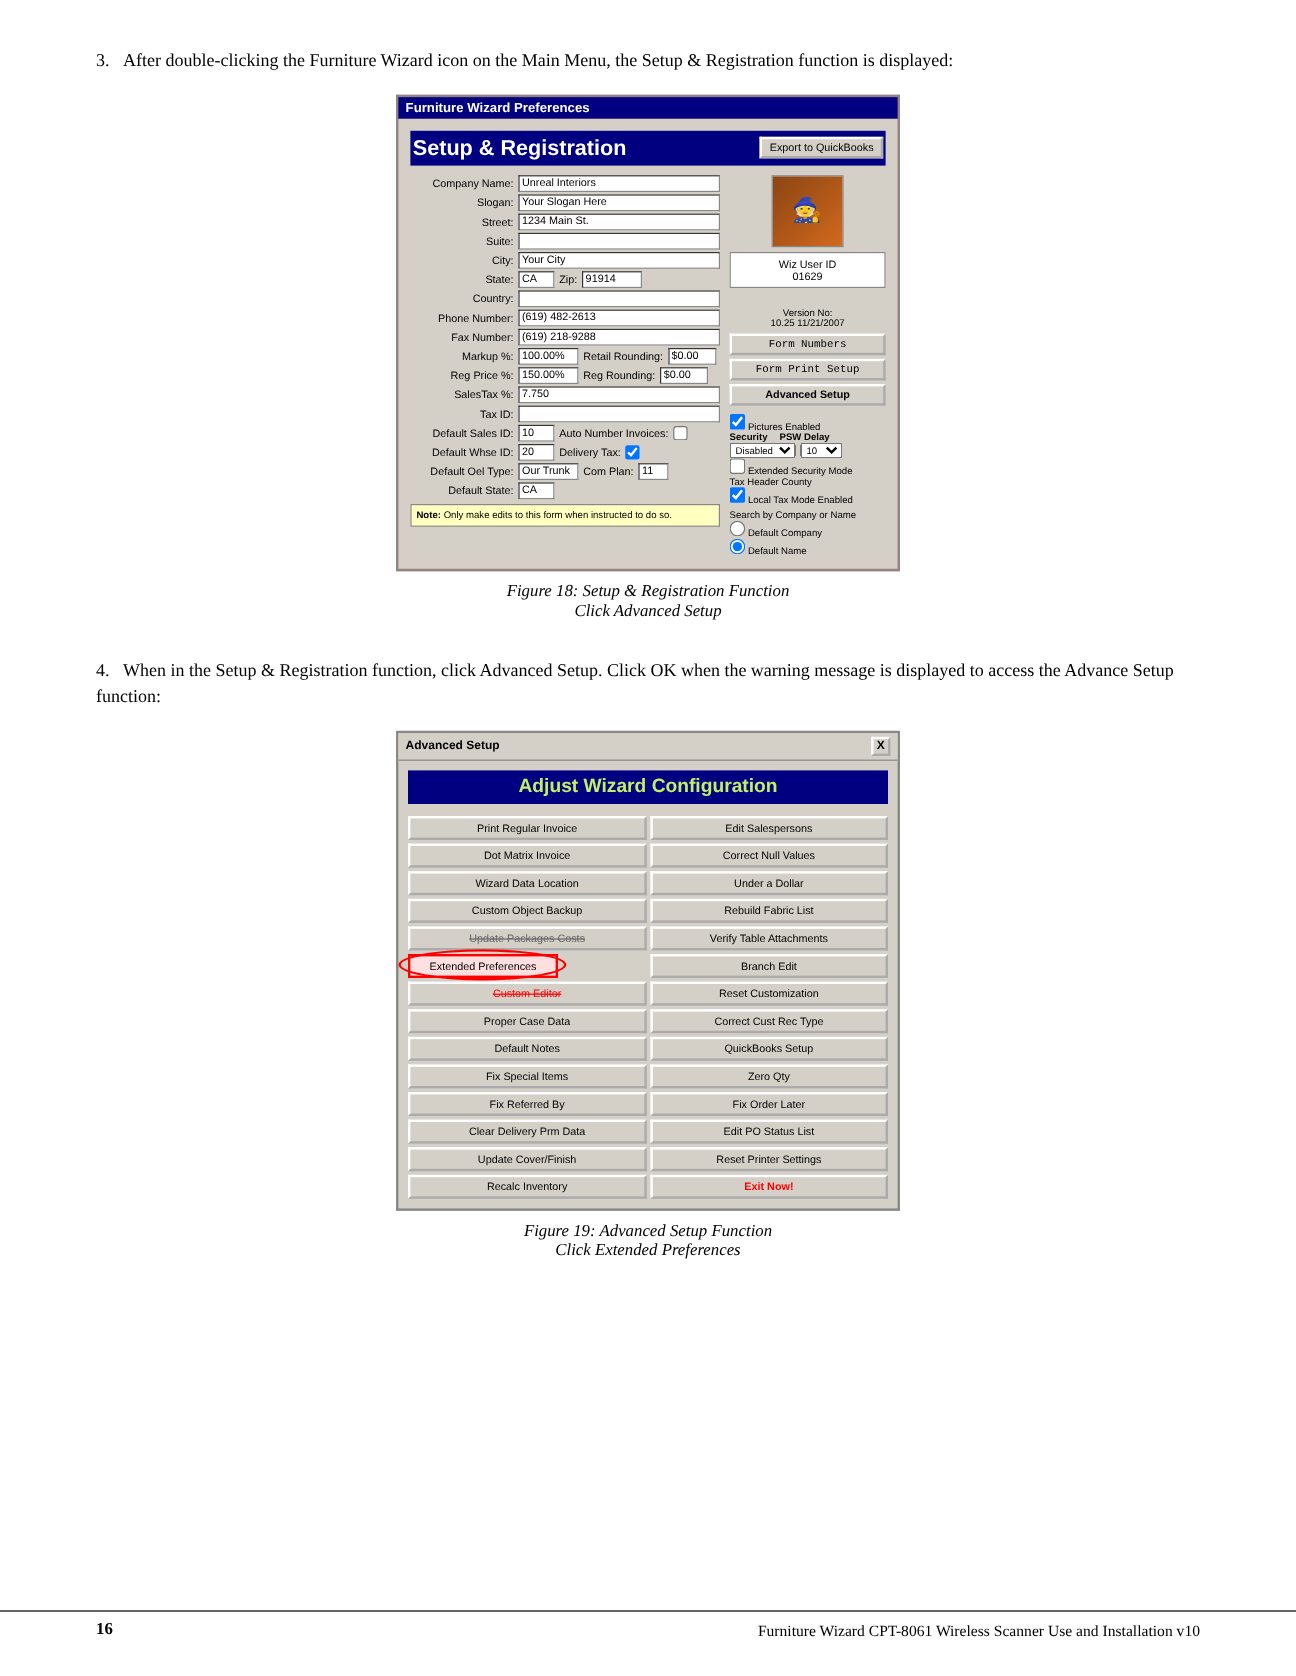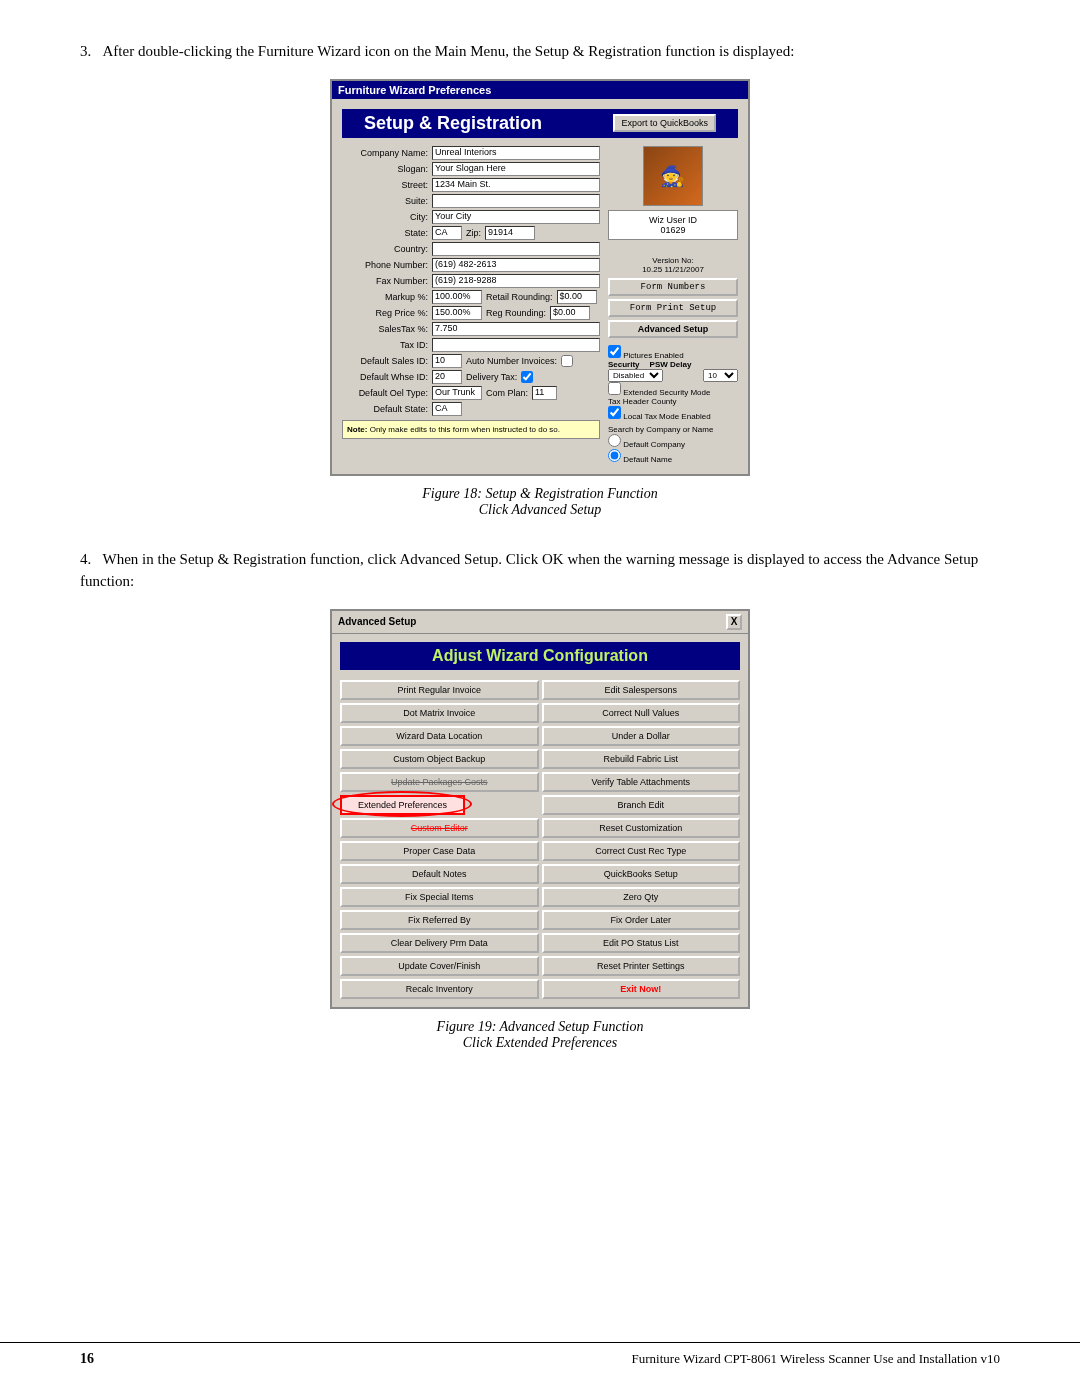--- a/index.html
+++ b/index.html
@@ -56,21 +56,21 @@
     .setup-window-body {
       padding: 10px;
       background: #d4d0c8;
     }
 
     .setup-title-bar {
       background: #000080;
       color: white;
       font-size: 18px;
       font-weight: bold;
-      padding: 4px 22px;
+      padding: 4px 2px;
       margin-bottom: 8px;
       display: flex;
       justify-content: space-between;
       align-items: center;
     }
 
     .export-btn {
       background: #d4d0c8;
       border: 2px outset #fff;
       font-size: 9px;
@@ -444,21 +444,21 @@
               </div>
               <button class="setup-btn">Form Numbers</button>
               <button class="setup-btn">Form Print Setup</button>
               <button class="advanced-setup-btn">Advanced Setup</button>
               <div style="font-size:8px;margin-top:4px;width:100%;">
                 <div><input type="checkbox" checked="" style=""> <span>Pictures Enabled</span></div>
                 <div style="display:flex;gap:10px;font-size:8px;">
                   <strong>Security</strong>
                   <strong>PSW Delay</strong>
                 </div>
-                <div style="display:flex;gap:4px;justify-content:space-between;">
+                <div style="display:flex;gap:4px;">
                   <select style="font-size:8px;width:55px;"><option>Disabled</option></select>
                   <select style="font-size:8px;width:35px;"><option>10</option></select>
                 </div>
                 <div><input type="checkbox" style=""> <span>Extended Security Mode</span></div>
                 <div><span>Tax Header</span> <span>County</span></div>
                 <div><input type="checkbox" checked="" style=""> <span>Local Tax Mode Enabled</span></div>
               </div>
               <div style="font-size:8px;margin-top:4px;width:100%;">
                 <div>Search by Company or Name</div>
                 <div><input type="radio" name="search" style=""> <span>Default Company</span></div>

